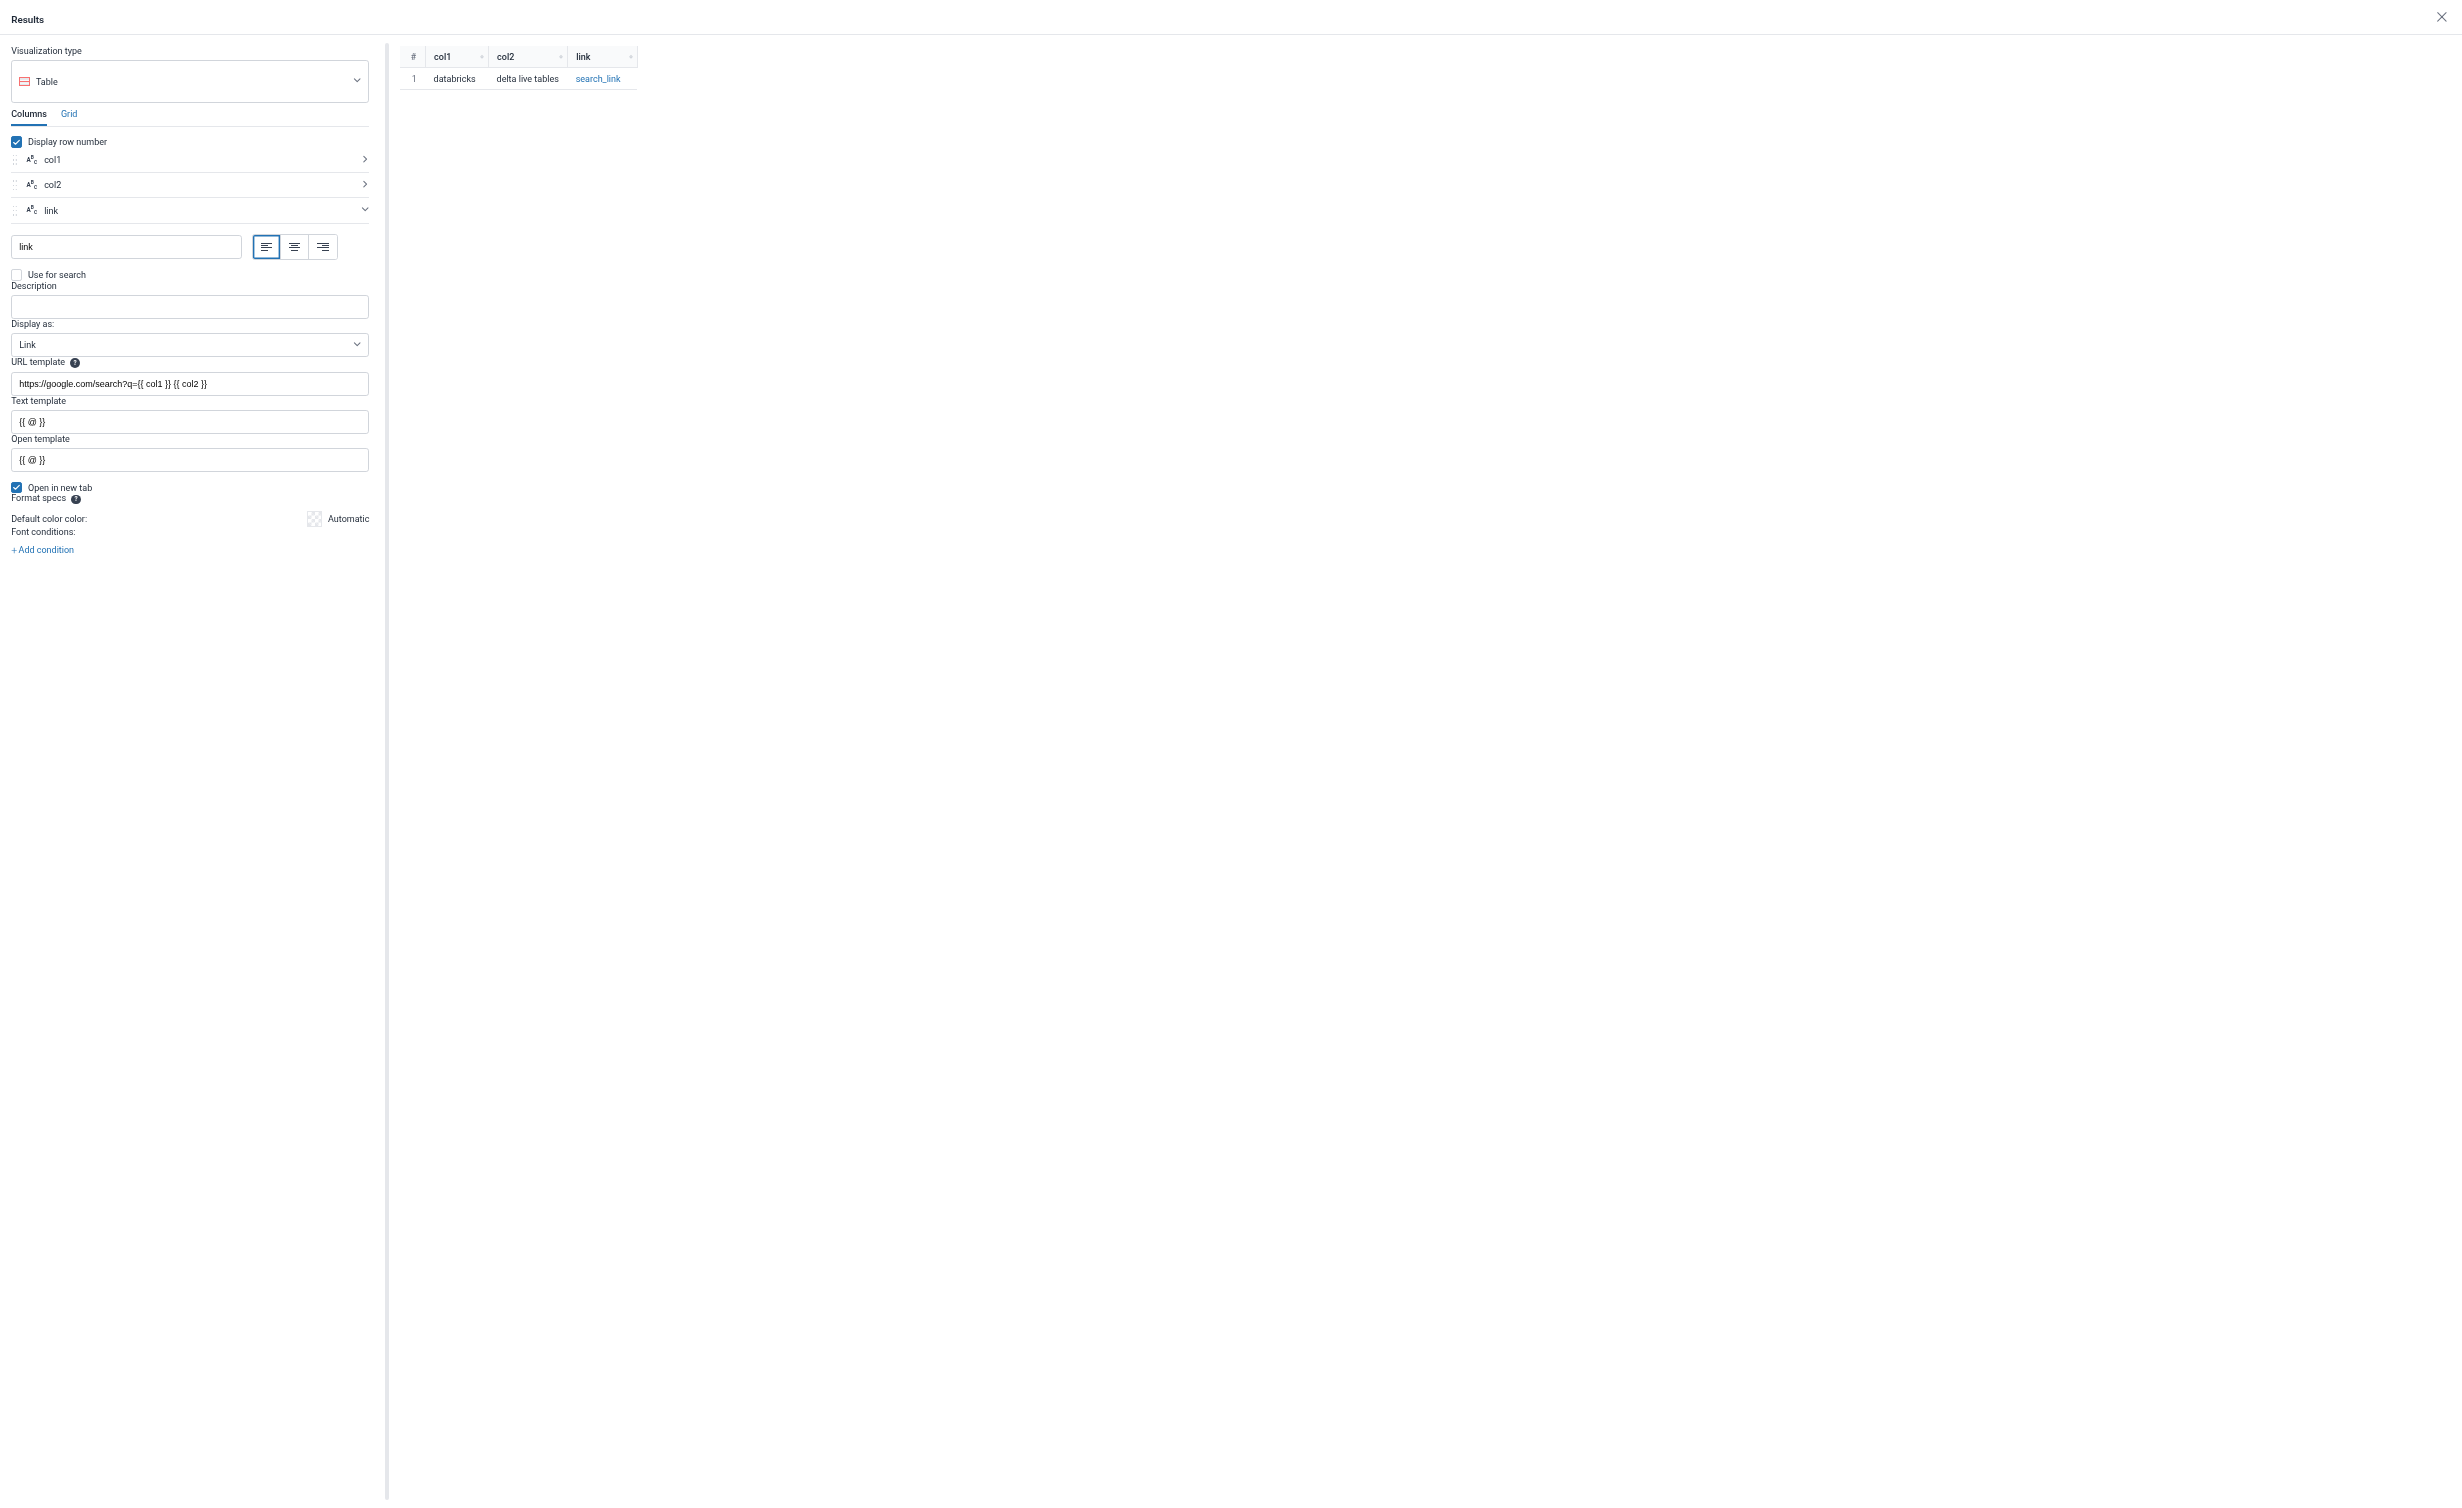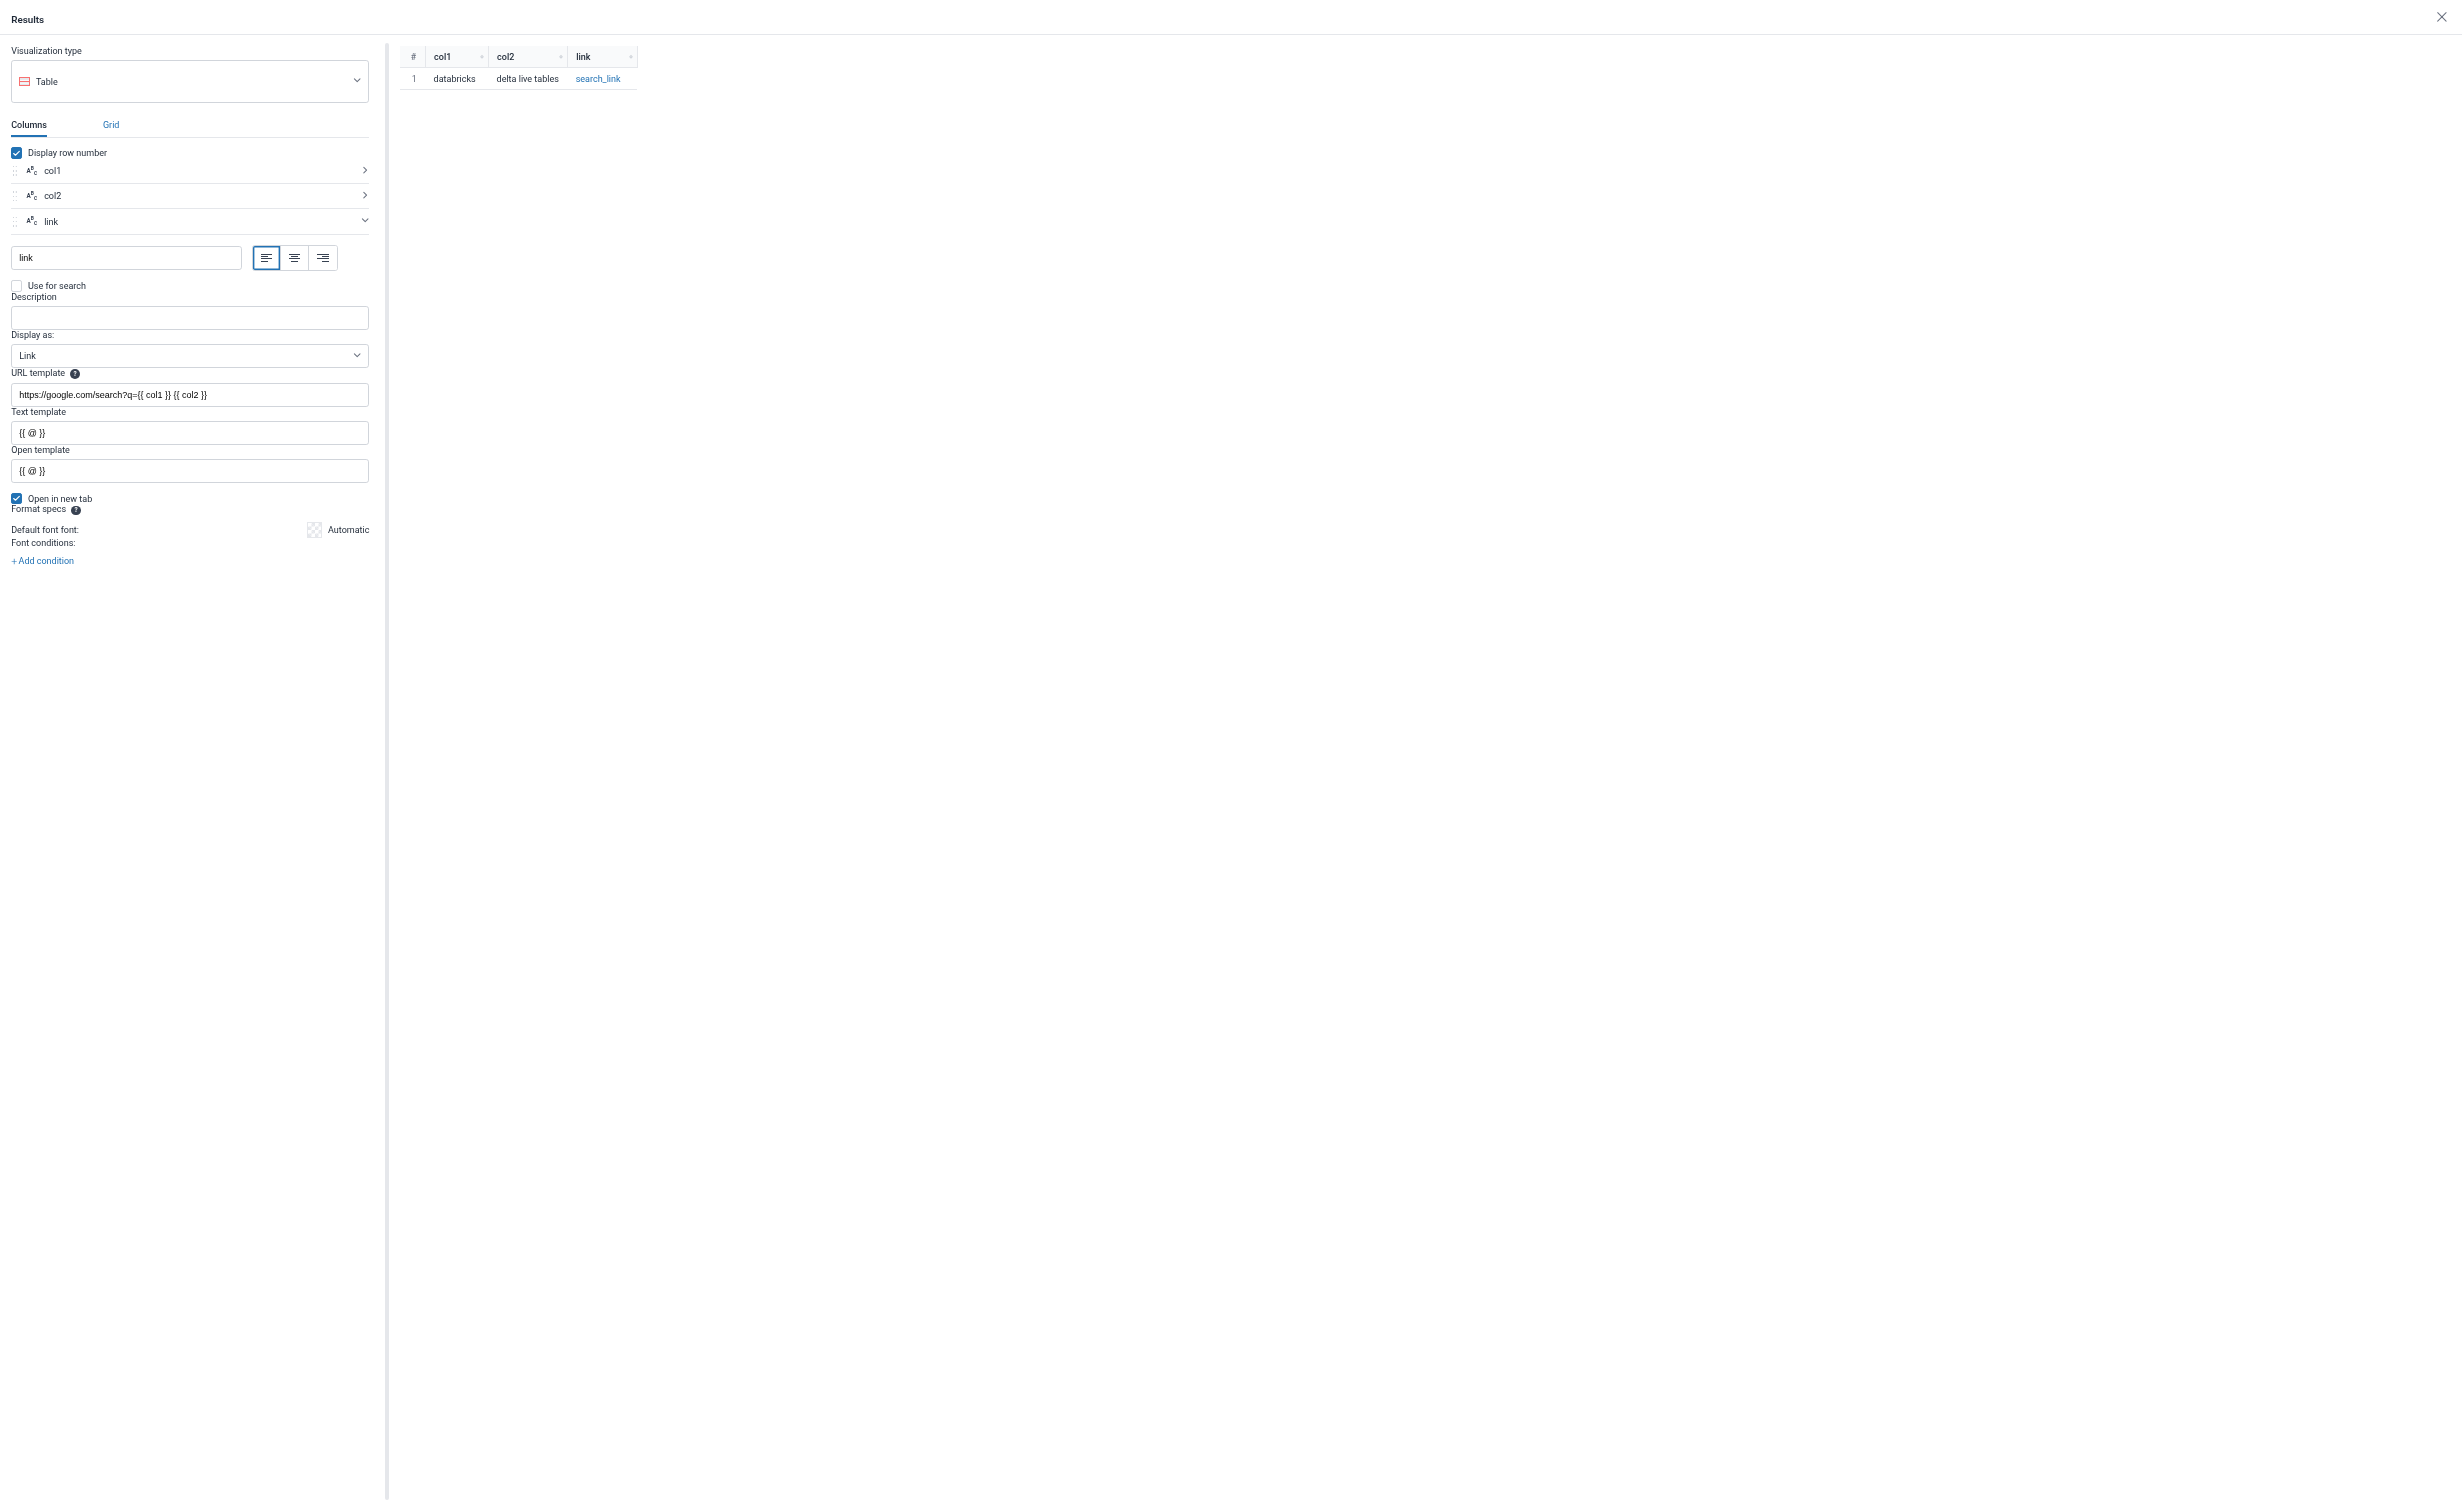--- a/index.html
+++ b/index.html
@@ -96,22 +96,21 @@
   margin-right: 5.6px;
   position:relative;
 }
 .viz-icon::before {
   content:'';
   position:absolute; left:0; right:0; top:2.1px; height:1.4px; background:#f87171;
 }
 .tabs {
   display: flex;
   border-bottom: 0.7px solid #e5e7eb;
-  margin-top: 11px;
-  gap: 42px;
+  margin-top: 0;
 }
 .tab {
   padding: 5.6px 0;
   margin-right: 14px;
   font-size: 9px;
   cursor: pointer;
   color: #2272b4;
 }
 .tab.active {
   color: #1f2937;
@@ -391,21 +390,21 @@
         </div>
 
         <div class="section">
           <label class="label">
             <span>Format specs</span>
             <span class="help-icon">?</span>
           </label>
         </div>
 
         <div class="color-row">
-          <span>Default font font:</span>
+          <span>Default color color:</span>
           <div style="display:flex;align-items:center">
             <div class="swatch"></div>
             <span>Automatic</span>
           </div>
         </div>
 
         <div class="section">
           <label class="label">Font conditions:</label>
           <div class="add-link">
             <span class="plus">+</span>

